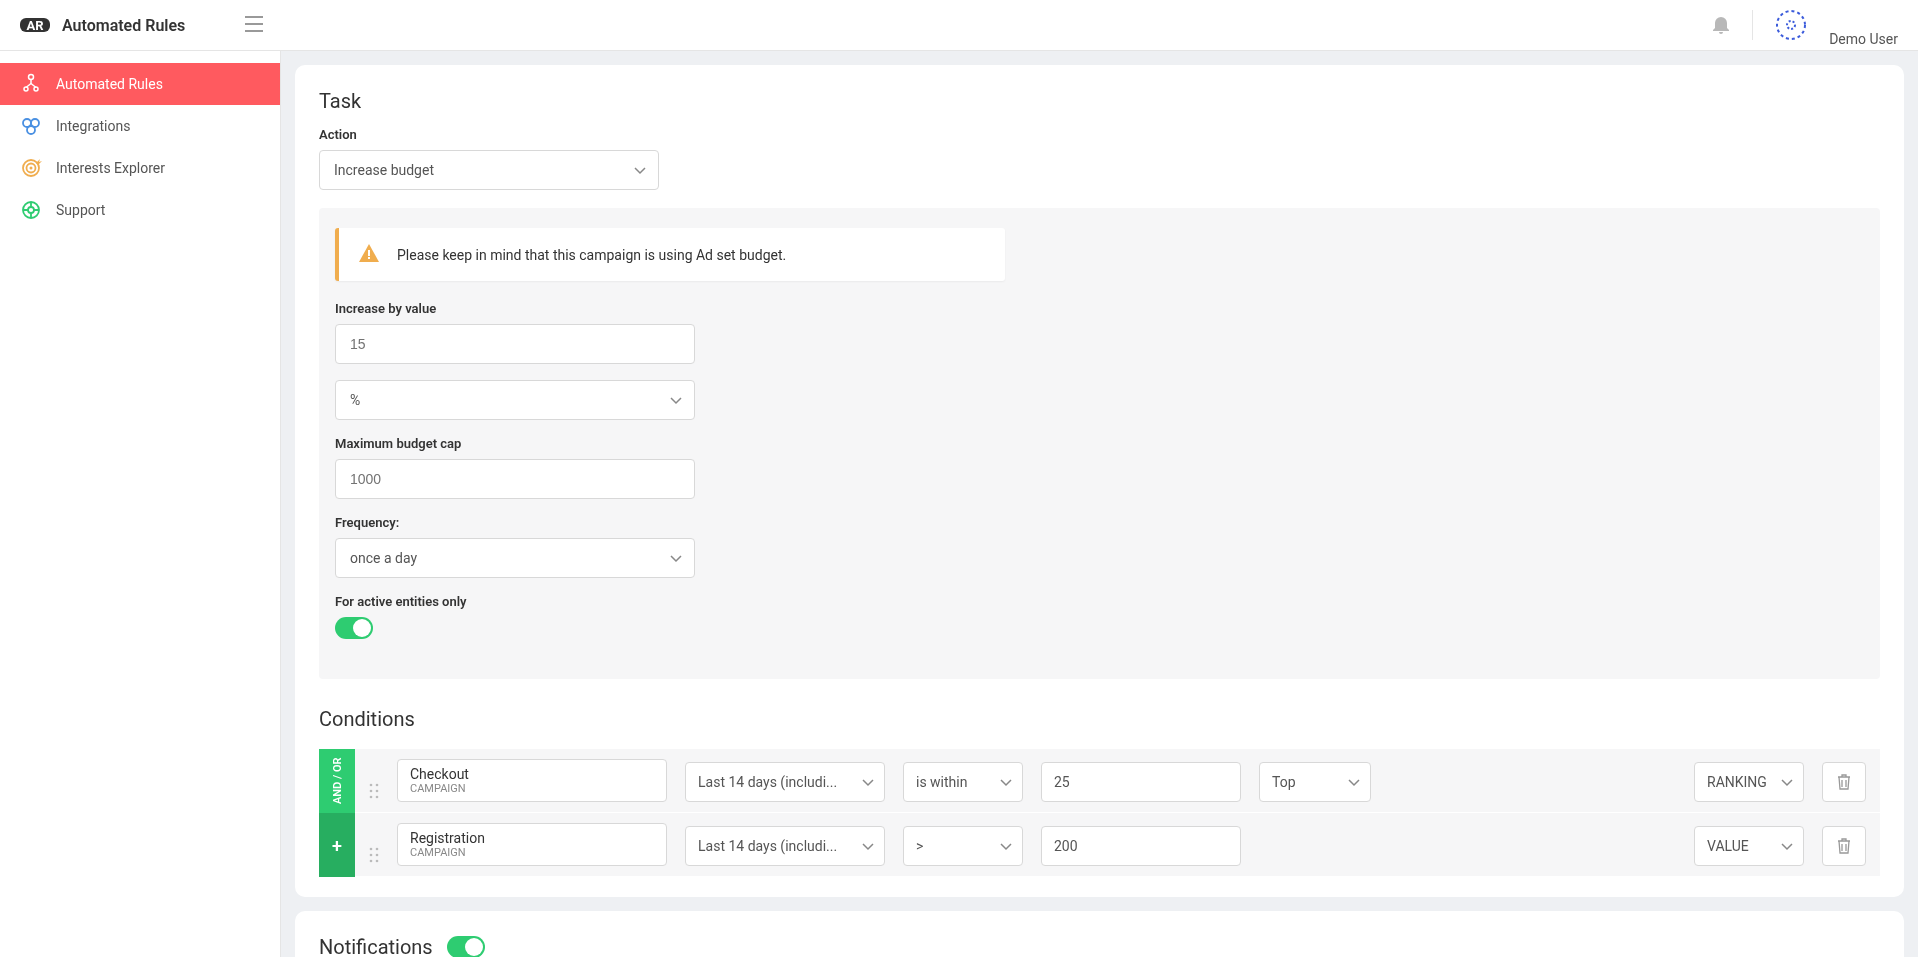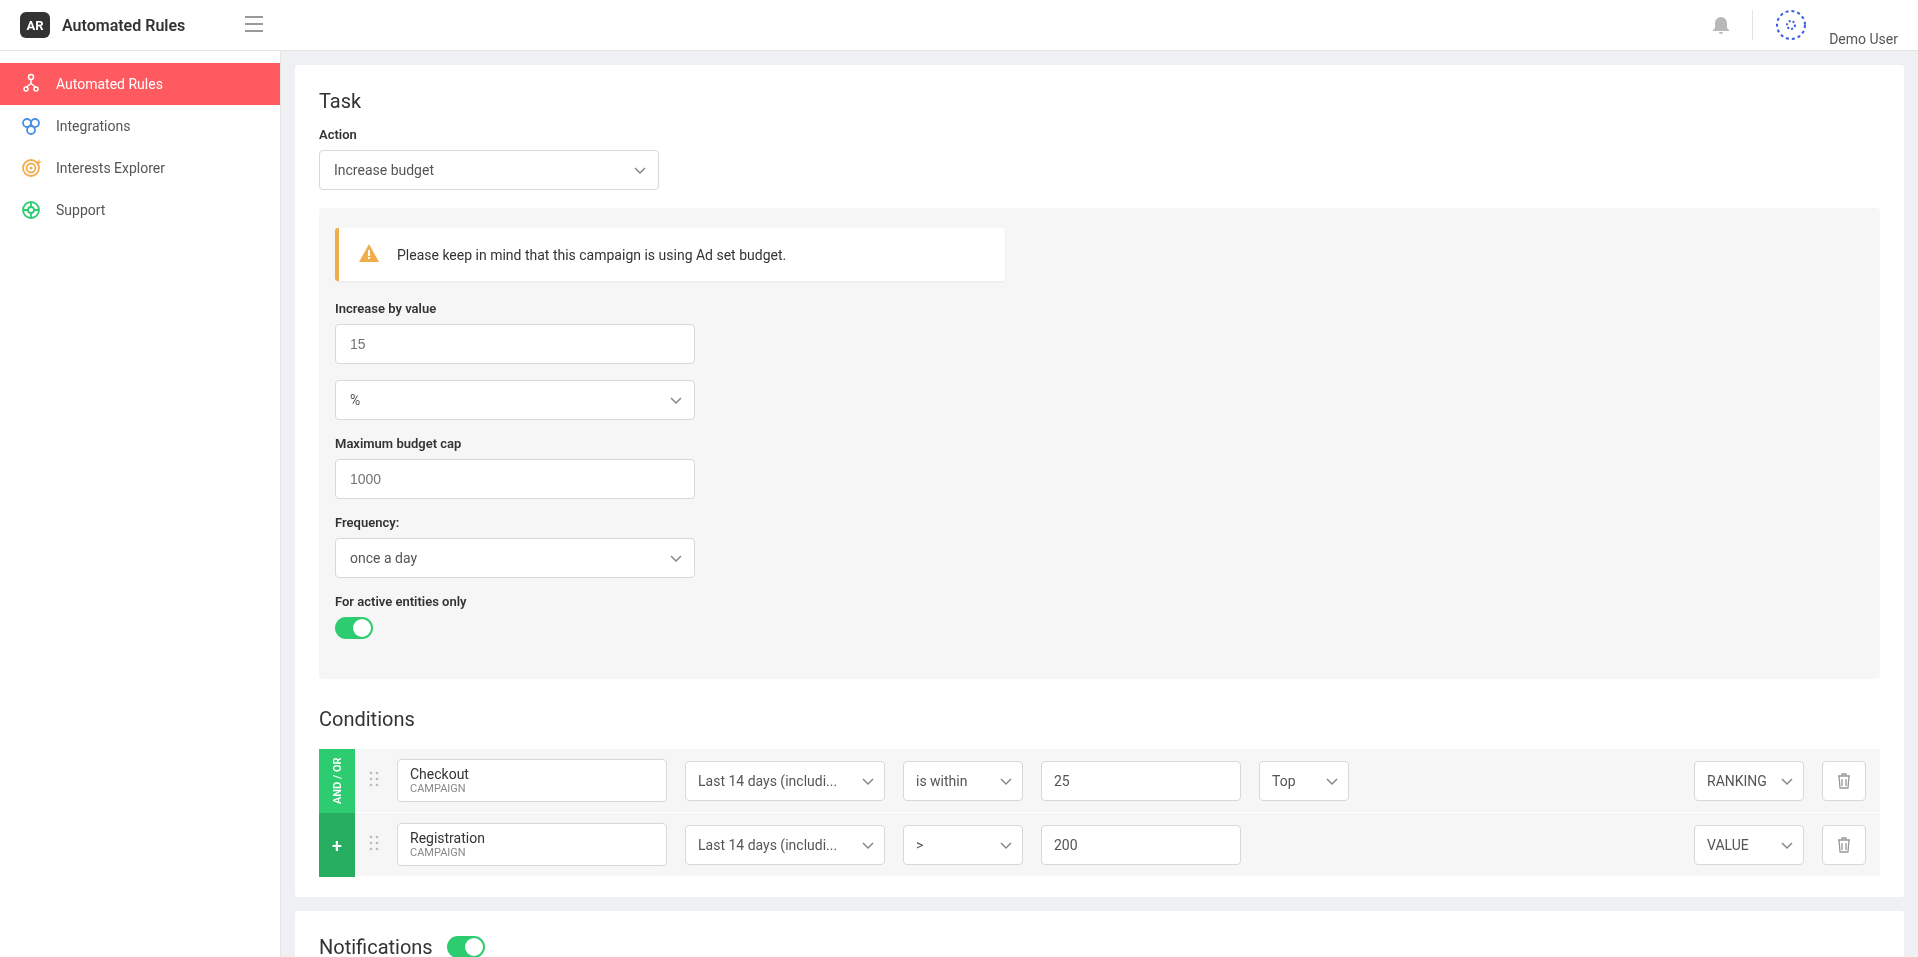--- a/index.html
+++ b/index.html
@@ -1,37 +1,37 @@
 <!DOCTYPE html>
 <html><head>
 <meta charset="utf-8">
 <style>
 * { box-sizing: border-box; margin: 0; padding: 0; }
 body { font-family: -apple-system, BlinkMacSystemFont, "Segoe UI", Roboto, sans-serif; font-size: 14px; color: #333; background: #fff; }
 
 
 .header { height: 51px; border-bottom: 1px solid #e5e5e5; display: flex; align-items: center; padding: 0 20px; }
-.logo-badge { width: 30px; height: 26px; background: #333; color: #fff; border-radius: 6px; display: flex; align-items: center; justify-content: center; font-weight: 700; font-size: 13px; margin-right: 12px; }
+.logo-badge { width: 30px; height: 14px; background: #333; color: #fff; border-radius: 6px; display: flex; align-items: center; justify-content: center; font-weight: 700; font-size: 13px; margin-right: 12px; }
 .app-title { font-weight: 600; font-size: 16px; color: #333; }
 .menu-toggle { margin-left: 60px; color: #888; cursor: pointer; }
 .header-right { margin-left: auto; display: flex; align-items: center; gap: 22px; }
 .bell-icon { color: #aaa; }
 .avatar { width: 32px; height: 32px; }
 .user-name { font-size: 14px; color: #555; margin-top: 28px; }
 .divider-v { width: 1px; height: 30px; background: #e5e5e5; }
 
 
 .layout { display: flex; height: calc(100vh - 51px); }
 .sidebar { width: 281px; background: #fff; border-right: 1px solid #e5e5e5; padding-top: 12px; }
 .sidebar-item { display: flex; align-items: center; padding: 10px 20px; color: #555; cursor: pointer; font-size: 14px; }
 .sidebar-item.active { background: #ff5a5f; color: #fff; }
 .sidebar-item .icon { width: 22px; height: 22px; margin-right: 14px; display: flex; align-items: center; justify-content: center; }
 
 .main { flex: 1; background: #eef0f3; overflow-y: auto; padding: 14px; }
-.card { background: #fff; border-radius: 3px; padding: 24px 24px 20px; margin-bottom: 14px; }
+.card { background: #fff; border-radius: 10px; padding: 24px 24px 20px; margin-bottom: 14px; }
 .section-title { font-size: 20px; font-weight: 400; color: #333; margin-bottom: 14px; }
 .label { font-weight: 600; font-size: 13px; color: #333; margin-bottom: 8px; display: block; }
 
 .select, .input { width: 340px; height: 40px; border: 1px solid #d8d8d8; border-radius: 4px; padding: 0 14px; font-size: 14px; color: #555; background: #fff; display: flex; align-items: center; position: relative; }
 .select .chev { position: absolute; right: 12px; color: #888; }
 .input input { border: none; outline: none; width: 100%; font-size: 14px; color: #737373; background: transparent; }
 .narrow { width: 360px; }
 
 .gray-box { background: #f6f6f7; border-radius: 4px; padding: 20px 16px 24px; margin-top: 18px; }
 .warning { background: #fff; border-left: 4px solid #f0ad4e; border-radius: 3px; padding: 16px 20px; display: flex; align-items: center; gap: 18px; margin-bottom: 20px; width: 670px; box-shadow: 0 1px 2px rgba(0,0,0,0.05); }
@@ -43,30 +43,30 @@
 .toggle { width: 38px; height: 22px; background: #2ecc71; border-radius: 20px; position: relative; cursor: pointer; }
 .toggle .knob { width: 18px; height: 18px; background: #fff; border-radius: 50%; position: absolute; top: 2px; right: 2px; }
 
 
 .cond-wrap { display: flex; margin-top: 18px; }
 .cond-tabs { width: 36px; display: flex; flex-direction: column; }
 .cond-tab { flex: 1; display: flex; align-items: center; justify-content: center; font-size: 11px; font-weight: 600; color: #fff; }
 .cond-tab.andor { background: #2ecc71; writing-mode: vertical-rl; transform: rotate(180deg); }
 .cond-tab.plus { background: #27ae60; font-size: 18px; }
 .cond-rows { flex: 1; }
-.cond-row { background: #f6f6f7; display: flex; align-items: center; gap: 18px; padding: 10px 14px; border-bottom: 1px solid #fff; }
+.cond-row { background: #f6f6f7; display: flex; align-items: flex-end; gap: 18px; padding: 10px 14px; border-bottom: 1px solid #fff; }
 .drag-handle { color: #bbb; cursor: grab; }
 .metric-box { border: 1px solid #d8d8d8; border-radius: 4px; background: #fff; padding: 6px 12px; width: 270px; }
 .metric-name { font-size: 14px; color: #333; }
 .metric-sub { font-size: 11px; color: #888; }
 .csel { border: 1px solid #d8d8d8; border-radius: 4px; background: #fff; height: 40px; padding: 0 12px; display: flex; align-items: center; position: relative; font-size: 14px; color: #555; }
 .csel .chev { position: absolute; right: 10px; color: #888; }
 .csel.w190 { width: 200px; }
 .csel.w110 { width: 120px; }
-.csel.w90  { width: 90px; }
+.csel.w90  { width: 112px; }
 .csel.w200 { width: 200px; }
 .csel.w110r { width: 110px; }
 .trash { width: 44px; height: 40px; border: 1px solid #d8d8d8; border-radius: 4px; background: #fff; display: flex; align-items: center; justify-content: center; color: #999; cursor: pointer; }
 .row-spacer { flex: 1; }
 
 .notif-row { display: flex; align-items: center; gap: 14px; }
 </style>
 </head>
 <body>
 

